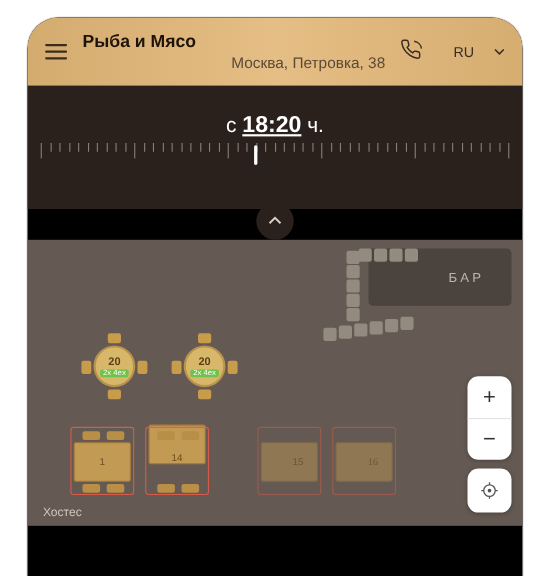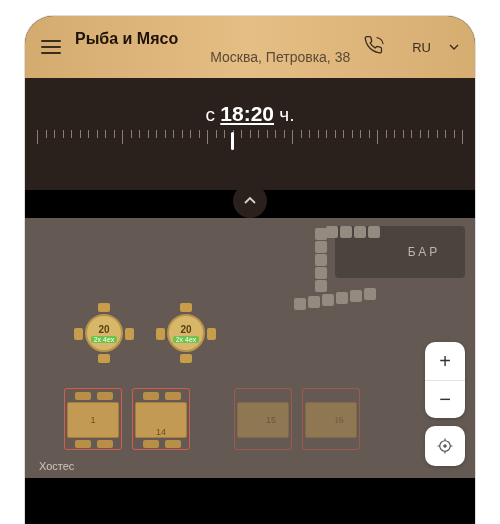--- a/index.html
+++ b/index.html
@@ -193,21 +193,21 @@
         </div>
       <div class="seat" style="left:17px;top:-7px;"></div>
         <div class="seat" style="left:17px;bottom:-7px;"></div>
       <div class="seat" style="left:-7px;top:18px;width:9px;height:12px;"></div>
         <div class="seat" style="right:-7px;top:18px;width:9px;height:12px;"></div>
     </div>
 
     <div class="rect-table" style="left:42px;top:184px;">
         <span>1</span>
       </div>
-    <div class="rect-table" style="left:110px;top:184px;align-items:flex-end;">
+    <div class="rect-table" style="left:110px;top:168px;align-items:flex-end;">
         <span>14</span>
       </div>
     <div class="rect-table dim" style="left:212px;top:184px;">
         <span>15</span>
       </div>
     <div class="rect-table dim" style="left:280px;top:184px;font-family:Liberation Serif, serif;">
         <span>16</span>
       </div>
 
     <div class="rect-seat" style="left:50px;top:174px;"></div>

